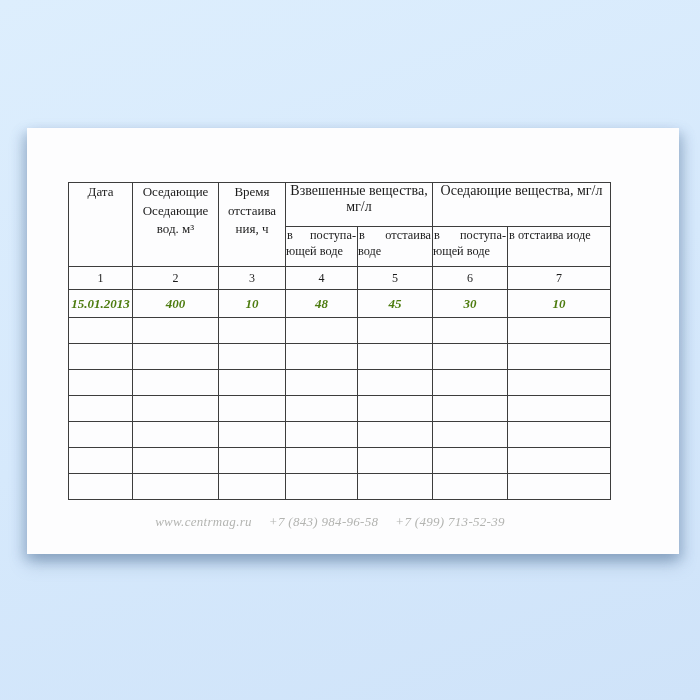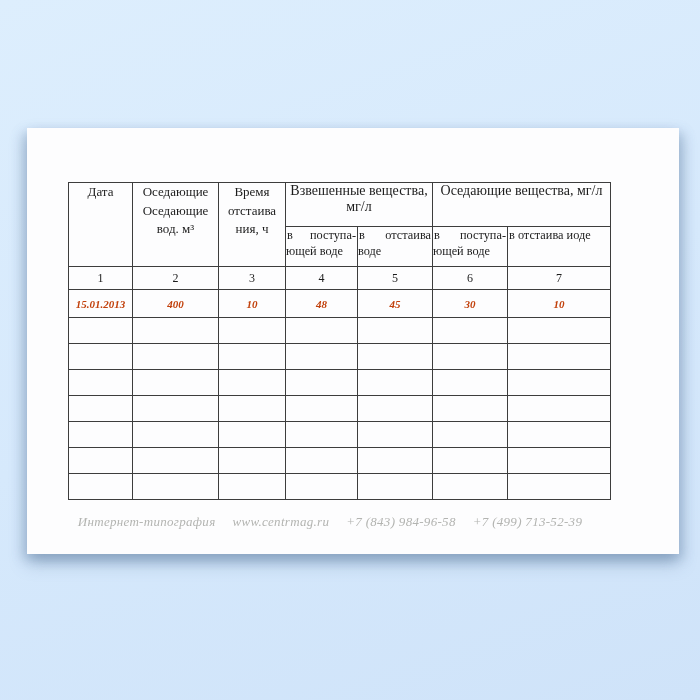--- a/index.html
+++ b/index.html
@@ -21,22 +21,22 @@
     width:542px; color:#1c1c1c;
   }
   table.log td { border:1.5px solid #3d3d3d; padding:0; overflow:hidden; }
   .h-cell   { vertical-align:top; text-align:center; font-size:13px; line-height:18.5px; padding-top:2px; }
   .group-cell { vertical-align:top; text-align:center; font-size:14px; padding-top:3px; height:43px; }
   .sub-row  { height:40px; }
   .sub-cell { vertical-align:top; font-size:12.3px; line-height:16px; padding:2px 1px 0 1px; }
   .jline    { display:flex; justify-content:space-between; padding:0 1px; }
   .num-row td  { text-align:center; font-size:12px; height:22px; vertical-align:middle; }
   .data-row td {
-    text-align:center; font-size:11px; height:27px; vertical-align:middle;
-    font-style:italic; font-weight:bold; color:#c2410c;
+    text-align:center; font-size:13px; height:27px; vertical-align:middle;
+    font-style:italic; font-weight:bold; color:#4d7c0f;
   }
   .empty-row td { height:25px; }
   .footer {
     position:absolute; left:0; top:386px; width:606px;
     display:flex; justify-content:center; gap:17px;
     font-style:italic; font-size:13px; color:#b3b4b1; letter-spacing:.3px;
     white-space:nowrap;
   }
 </style>
 </head>
@@ -183,20 +183,19 @@
             <td></td>
             <td></td>
             <td></td>
             <td></td>
             <td></td>
         </tr>
       </tbody>
     </table>
 
     <div class="footer">
-      <span>Интернет-типография</span>
       <span>www.centrmag.ru</span>
       <span>+7 (843) 984-96-58</span>
       <span>+7 (499) 713-52-39</span>
     </div>
 
   </div>
 </div>
 
 </body></html>

